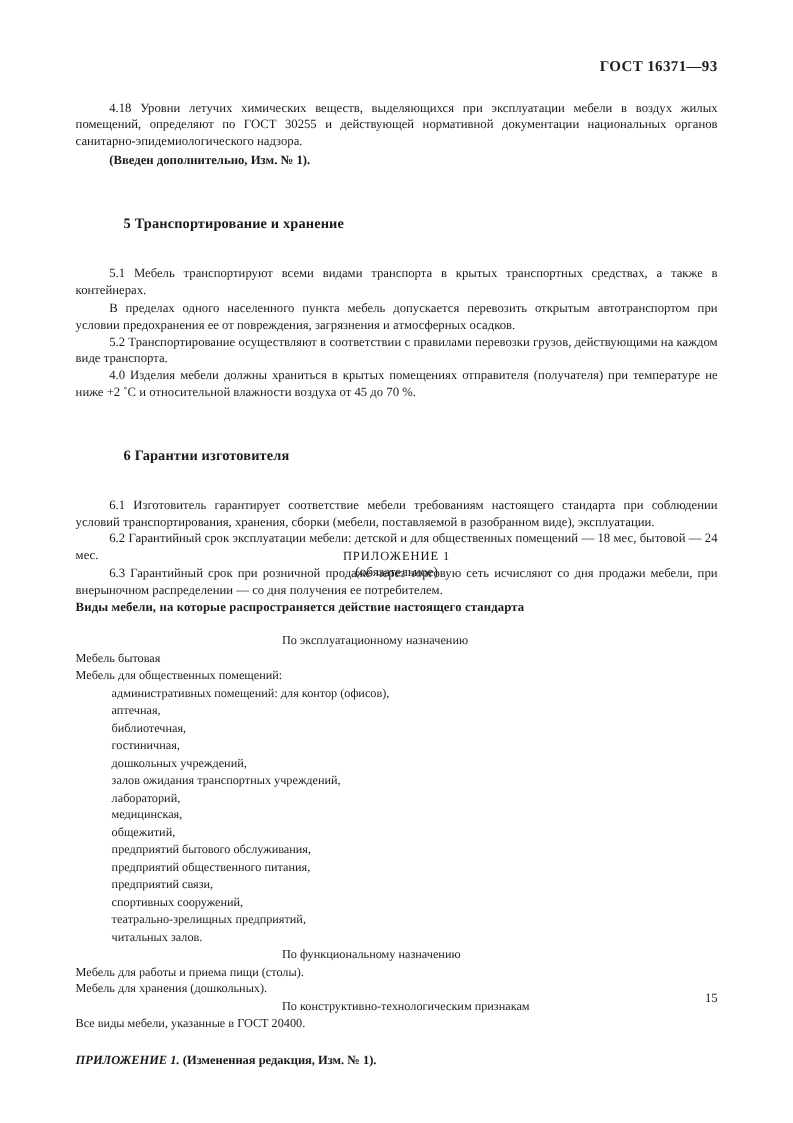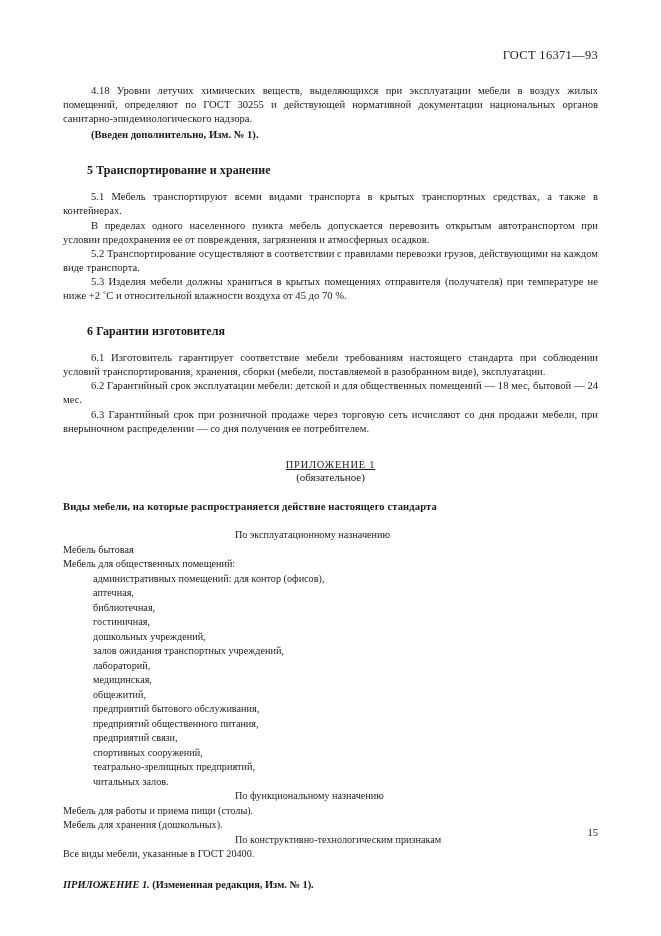--- a/index.html
+++ b/index.html
@@ -22,21 +22,21 @@
     height: 936px;
     overflow: hidden;
   }
 
   
   .header {
     position: absolute;
     top: 48px;
     right: 63px;
     font-size: 12.5px;
-    font-weight: normal;
+    font-weight: bold;
     letter-spacing: 0.3px;
     white-space: nowrap;
   }
 
   
   .body-col {
     position: absolute;
     left: 63px;
     top: 84px;
     width: 535px;
@@ -46,21 +46,21 @@
     margin: 0;
     font-size: 10.6px;
     line-height: 14.1px;
     text-align: justify;
     text-indent: 28px;
     text-justify: inter-word;
   }
   p.para.bold { font-weight: bold; }
 
   h2.section {
-    margin: 0;
+    margin: 16px;
     font-size: 12px;
     font-weight: bold;
     line-height: 16px;
     text-indent: 24px;
     letter-spacing: 0.1px;
   }
 
   .sp-2  { height: 2px; }
   .sp-12 { height: 12px; }
   .sp-14 { height: 14px; }
@@ -72,21 +72,20 @@
     position: absolute;
     left: 63px;
     top: 458px;
     width: 535px;
   }
   .app-title {
     text-align: center;
     font-size: 10.4px;
     line-height: 13px;
     letter-spacing: 0.8px;
-    text-decoration: underline;
   }
   .app-sub {
     text-align: center;
     font-size: 11px;
     line-height: 13px;
   }
   .app-heading {
     text-align: left;
     font-size: 10.6px;
     font-weight: bold;
@@ -141,21 +140,21 @@
     <div class="sp-2"></div>
     <p class="para bold">(Введен дополнительно, Изм. № 1).</p>
 
     <div class="sp-20"></div>
     <h2 class="section">5  Транспортирование и хранение</h2>
     <div class="sp-12"></div>
 
     <p class="para">5.1  Мебель транспортируют всеми видами транспорта в крытых транспортных средствах, а также в контейнерах.</p>
     <p class="para">В пределах одного населенного пункта мебель допускается перевозить открытым автотранспортом при условии предохранения ее от повреждения, загрязнения и атмосферных осадков.</p>
     <p class="para">5.2  Транспортирование осуществляют в соответствии с правилами перевозки грузов, действующими на каждом виде транспорта.</p>
-    <p class="para">5.3  Изделия мебели должны храниться в крытых помещениях отправителя (получателя) при температуре не ниже +2 ˚С и относительной влажности воздуха от 45 до 70 %.</p>
+    <p class="para">4.0  Изделия мебели должны храниться в крытых помещениях отправителя (получателя) при температуре не ниже +2 ˚С и относительной влажности воздуха от 45 до 70 %.</p>
 
     <div class="sp-20"></div>
     <h2 class="section">6  Гарантии изготовителя</h2>
     <div class="sp-12"></div>
 
     <p class="para">6.1  Изготовитель гарантирует соответствие мебели требованиям настоящего стандарта при соблюдении условий транспортирования, хранения, сборки (мебели, поставляемой в разобранном виде), эксплуатации.</p>
     <p class="para">6.2  Гарантийный срок эксплуатации мебели: детской и для общественных помещений — 18 мес, бытовой — 24 мес.</p>
     <p class="para">6.3  Гарантийный срок при розничной продаже через торговую сеть исчисляют со дня продажи мебели, при внерыночном распределении — со дня получения ее потребителем.</p>
 
   </div>

